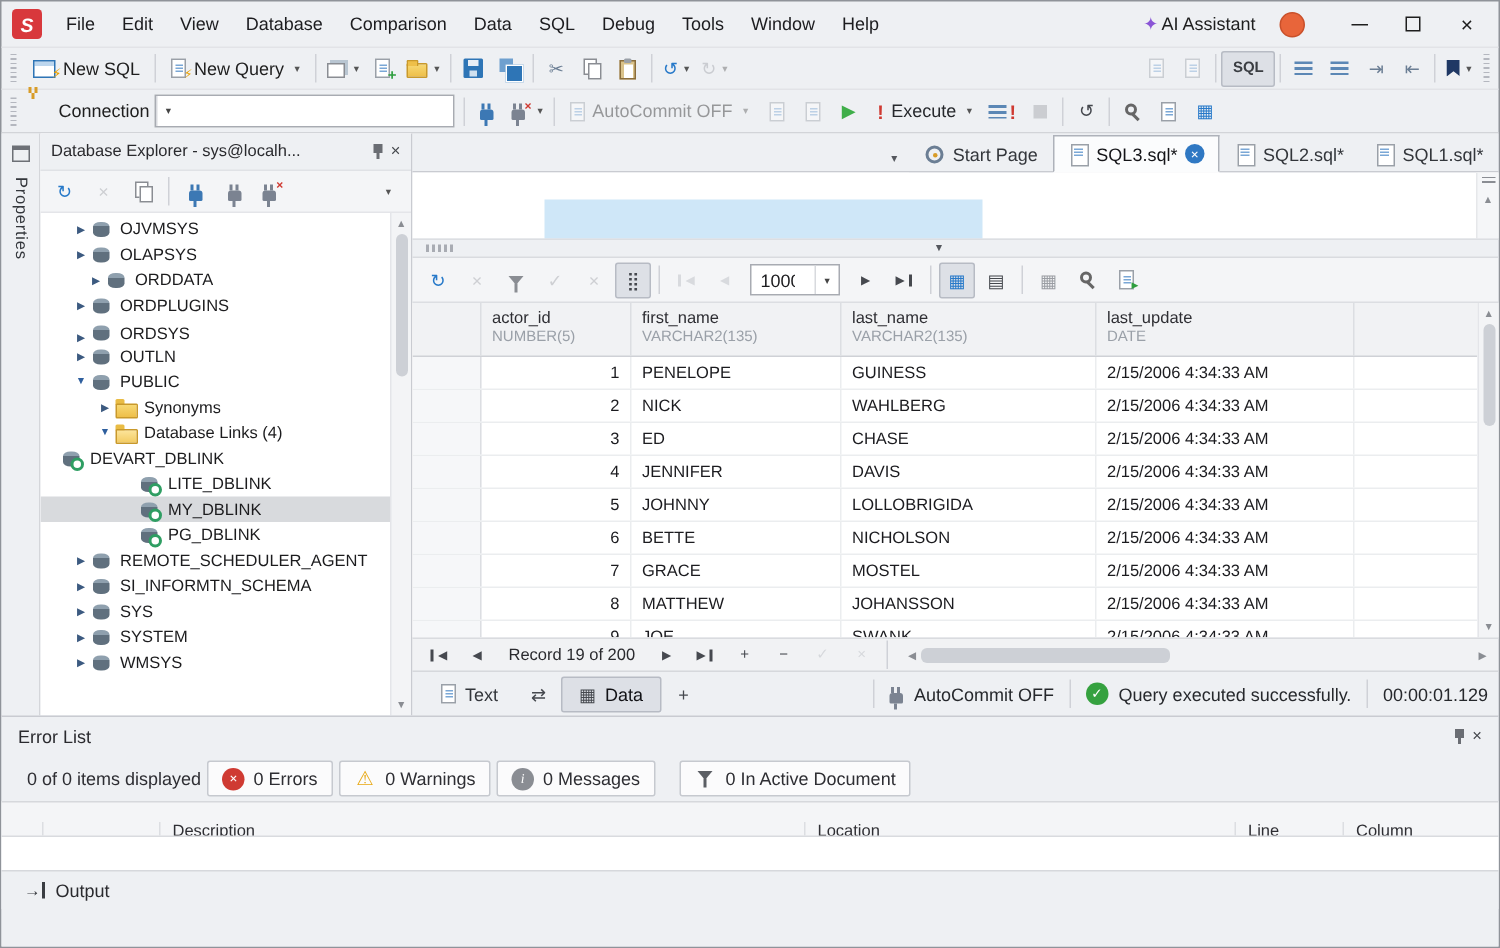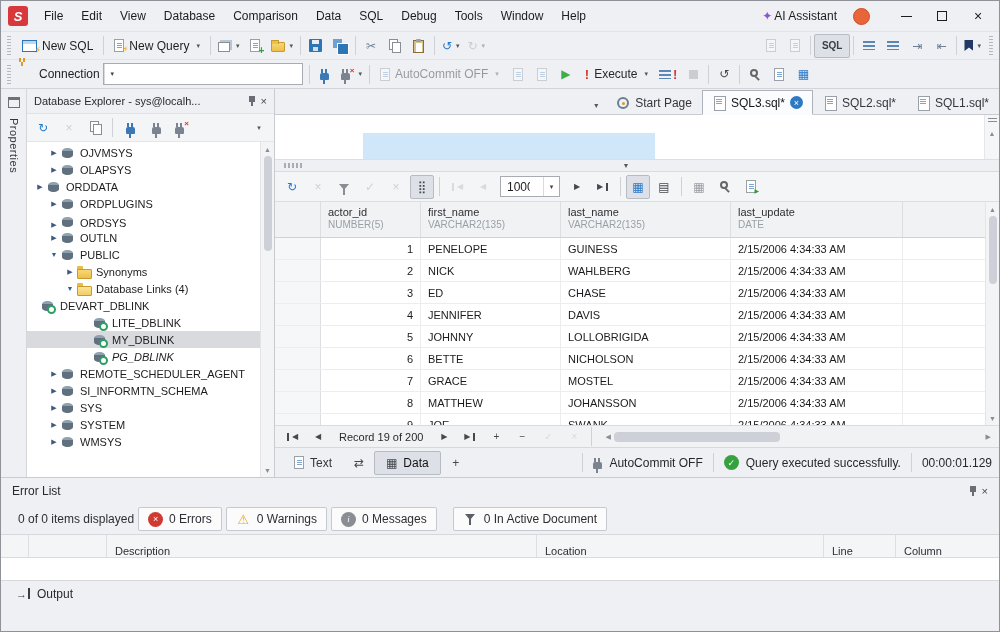--- a/index.html
+++ b/index.html
@@ -195,21 +195,21 @@
 .ficon.i-error{background:#cf3a32;border-radius:50%;color:#fff;font-size:9px;}
 .ficon.i-error::before{content:"×";}
 .ficon.i-warning{color:#e8a813;font-size:13px;}
 .ficon.i-warning::before{content:"⚠";}
 .ficon.i-info{background:#8a8d93;border-radius:50%;color:#fff;font-size:9px;font-family:"Liberation Serif",serif;font-style:italic;}
 .ficon.i-info::before{content:"i";}
 .ficon.i-filter::before{content:"";position:absolute;left:2px;top:2px;width:0;height:0;border-left:5px solid transparent;border-right:5px solid transparent;border-top:6px solid #5b5e64;}
 .ficon.i-filter::after{content:"";position:absolute;left:6px;top:7px;width:2px;height:6px;background:#5b5e64;}
 .fsummary{font-size:12px;color:#2e2e33;margin-left:10px;}
 .eghead{height:24px;display:flex;background:#f4f5f7;border-top:1px solid #d6d8dc;border-bottom:1px solid #d9dbdf;font-size:11px;color:#2e2e33;flex:none;}
-.egh{border-right:1px solid #dcdee2;display:flex;align-items:flex-end;padding:0 8px;overflow:hidden;}
+.egh{border-right:1px solid #dcdee2;display:flex;align-items:flex-start;padding:0 8px;overflow:hidden;margin-top:13px;}
 .eg-c0{width:28px;flex:none;}
 .eg-c1{width:78px;flex:none;}
 .eg-desc{width:430px;flex:none;}
 .eg-loc{width:287px;flex:none;}
 .eg-line{width:72px;flex:none;}
 .eg-col{flex:1;border-right:none;}
 .egbody{height:22px;background:#fff;flex:none;}
 .outbar{height:26px;border-top:1px solid #d6d8dc;display:flex;align-items:center;flex:none;background:#eef0f3;padding:0 6px;}
 .outtab{display:flex;align-items:center;gap:7px;padding:0 8px;height:24px;font-size:12px;color:#2a2a2e;}
 .outicon{display:flex;align-items:center;color:#3a3d42;font-size:11px;}
@@ -445,21 +445,21 @@
               <span class="tlabel">OJVMSYS</span>
             </div>
 
             <div class="titem" style="padding-left: 20px;">
               <span class="arrow">▶</span>
               <span class="ticon i-db"></span>
               <span class="tlabel">OLAPSYS</span>
             </div>
 
 
-            <div class="titem" style="padding-left: 6px;">
+            <div class="titem" style="padding-left: 30px;">
               <span class="arrow">▶</span>
               <span class="ticon i-db"></span>
               <span class="tlabel">ORDDATA</span>
             </div>
 
             <div class="titem" style="padding-left: 20px;">
               <span class="arrow">▶</span>
               <span class="ticon i-db"></span>
               <span class="tlabel">ORDPLUGINS</span>
             </div>
@@ -505,21 +505,21 @@
               <span class="ticon i-dblink"></span>
               <span class="tlabel">LITE_DBLINK</span>
             </div>
 
             <div class="titem selected" style="padding-left: 52px;">
               <span class="arrow"></span>
               <span class="ticon i-dblink"></span>
               <span class="tlabel">MY_DBLINK</span>
             </div>
 
-            <div class="titem" style="padding-left: 52px; font-style: italic;">
+            <div class="titem" style="padding-left: 52px;">
               <span class="arrow"></span>
               <span class="ticon i-dblink"></span>
               <span class="tlabel">PG_DBLINK</span>
             </div>
 
             <div class="titem" style="padding-left: 20px;">
               <span class="arrow">▶</span>
               <span class="ticon i-db"></span>
               <span class="tlabel">REMOTE_SCHEDULER_AGENT</span>
             </div>

